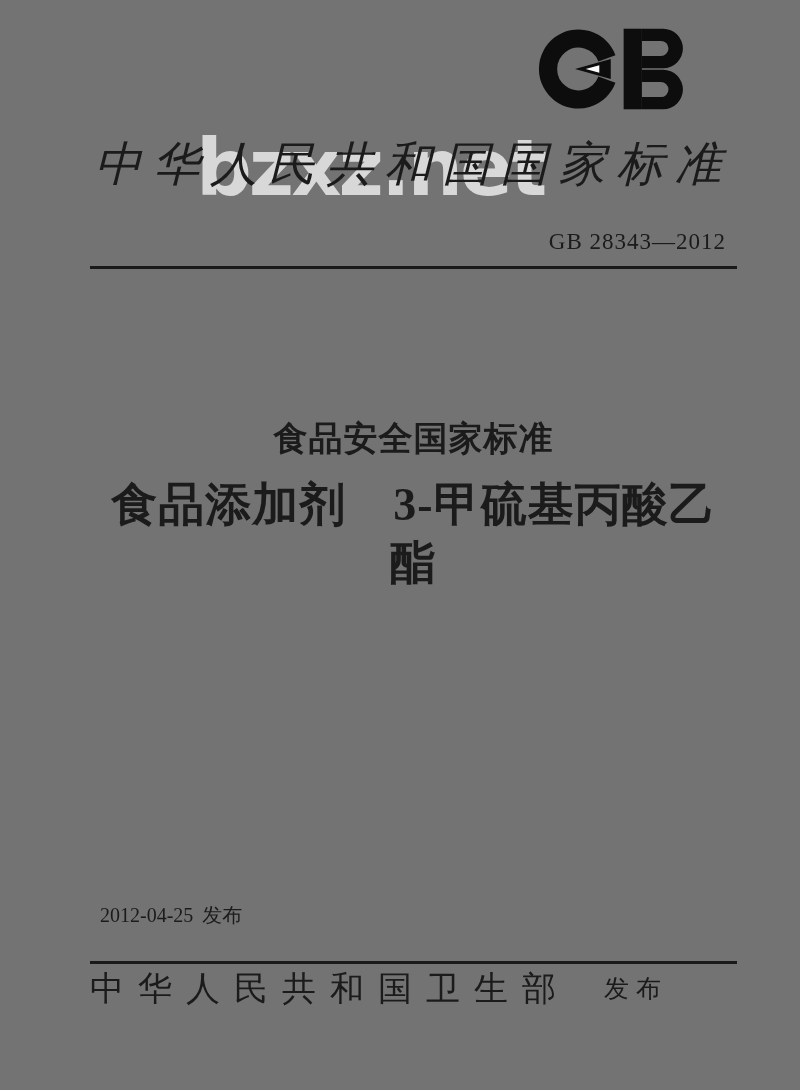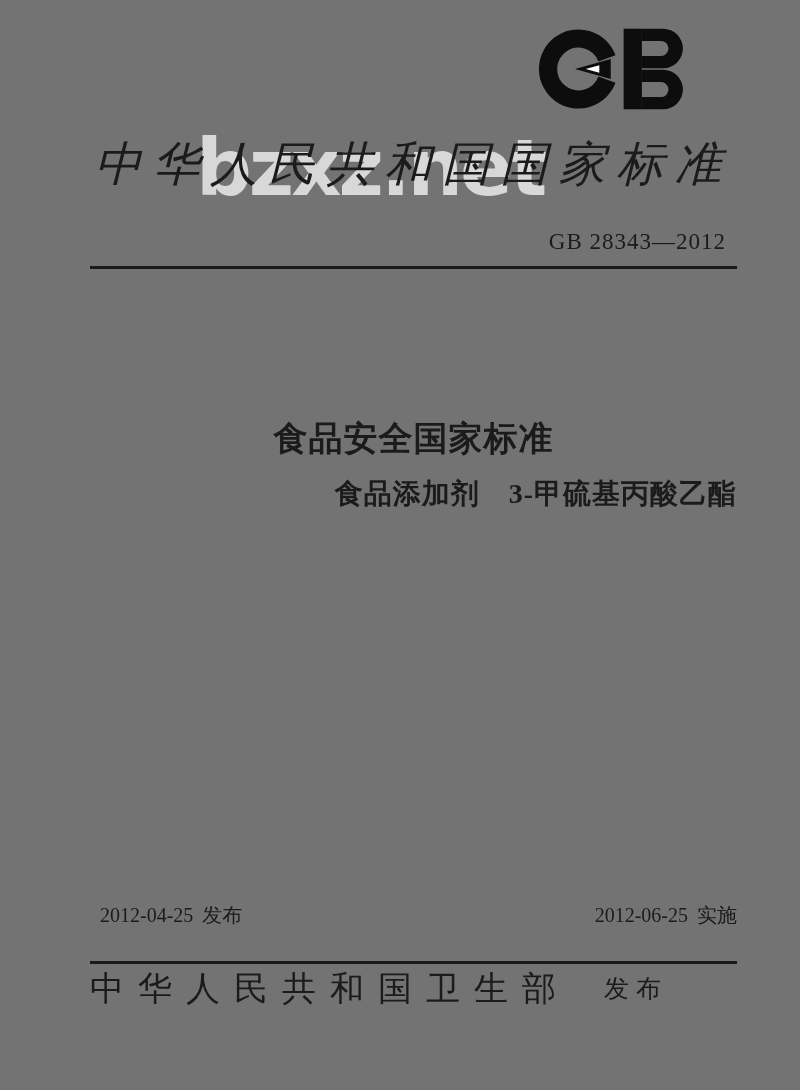--- a/index.html
+++ b/index.html
@@ -35,21 +35,21 @@
   .rule { position:absolute; left:90px; width:647px; height:3px; background:#1a1a1a; }
   .rule-top { top:266px; }
   .rule-bottom { top:961px; }
 
   .title1, .title2 {
     position:absolute; left:90px; width:647px; text-align:center;
     font-family:Liberation Serif, serif;
     font-weight:bold; line-height:1.25; letter-spacing:1px;
   }
   .title1 { top:418px; font-size:34px; }
-  .title2 { top:476px; font-size:28px;text-align:right; }
+  .title2 { top:476px; font-size:46px; }
 
   .dates-row {
     position:absolute; left:100px; right:63px; top:903px;
     display:flex; justify-content:space-between;
     font-size:20px; line-height:1.2;
   }
   .date-pair .date-label { margin-left:9px; }
 
   .publisher-row {
     position:absolute; left:90px; top:969px; width:660px;
@@ -88,23 +88,20 @@
   <div class="rule rule-top"></div>
 
   <div class="title1">食品安全国家标准</div>
 
   <div class="title2">食品添加剂　3-甲硫基丙酸乙酯</div>
 
   <div class="dates-row">
     <div class="date-pair">
       <span>2012-04-25</span><span class="date-label">发布</span>
     </div>
-    <div class="date-pair">
-      <span>2012-06-25</span><span class="date-label">实施</span>
-    </div>
   </div>
 
   <div class="rule rule-bottom"></div>
 
   <div class="publisher-row">
     <span class="publisher">中华人民共和国卫生部</span>
     <span class="publish-label">发布</span>
   </div>
 
 </div>

